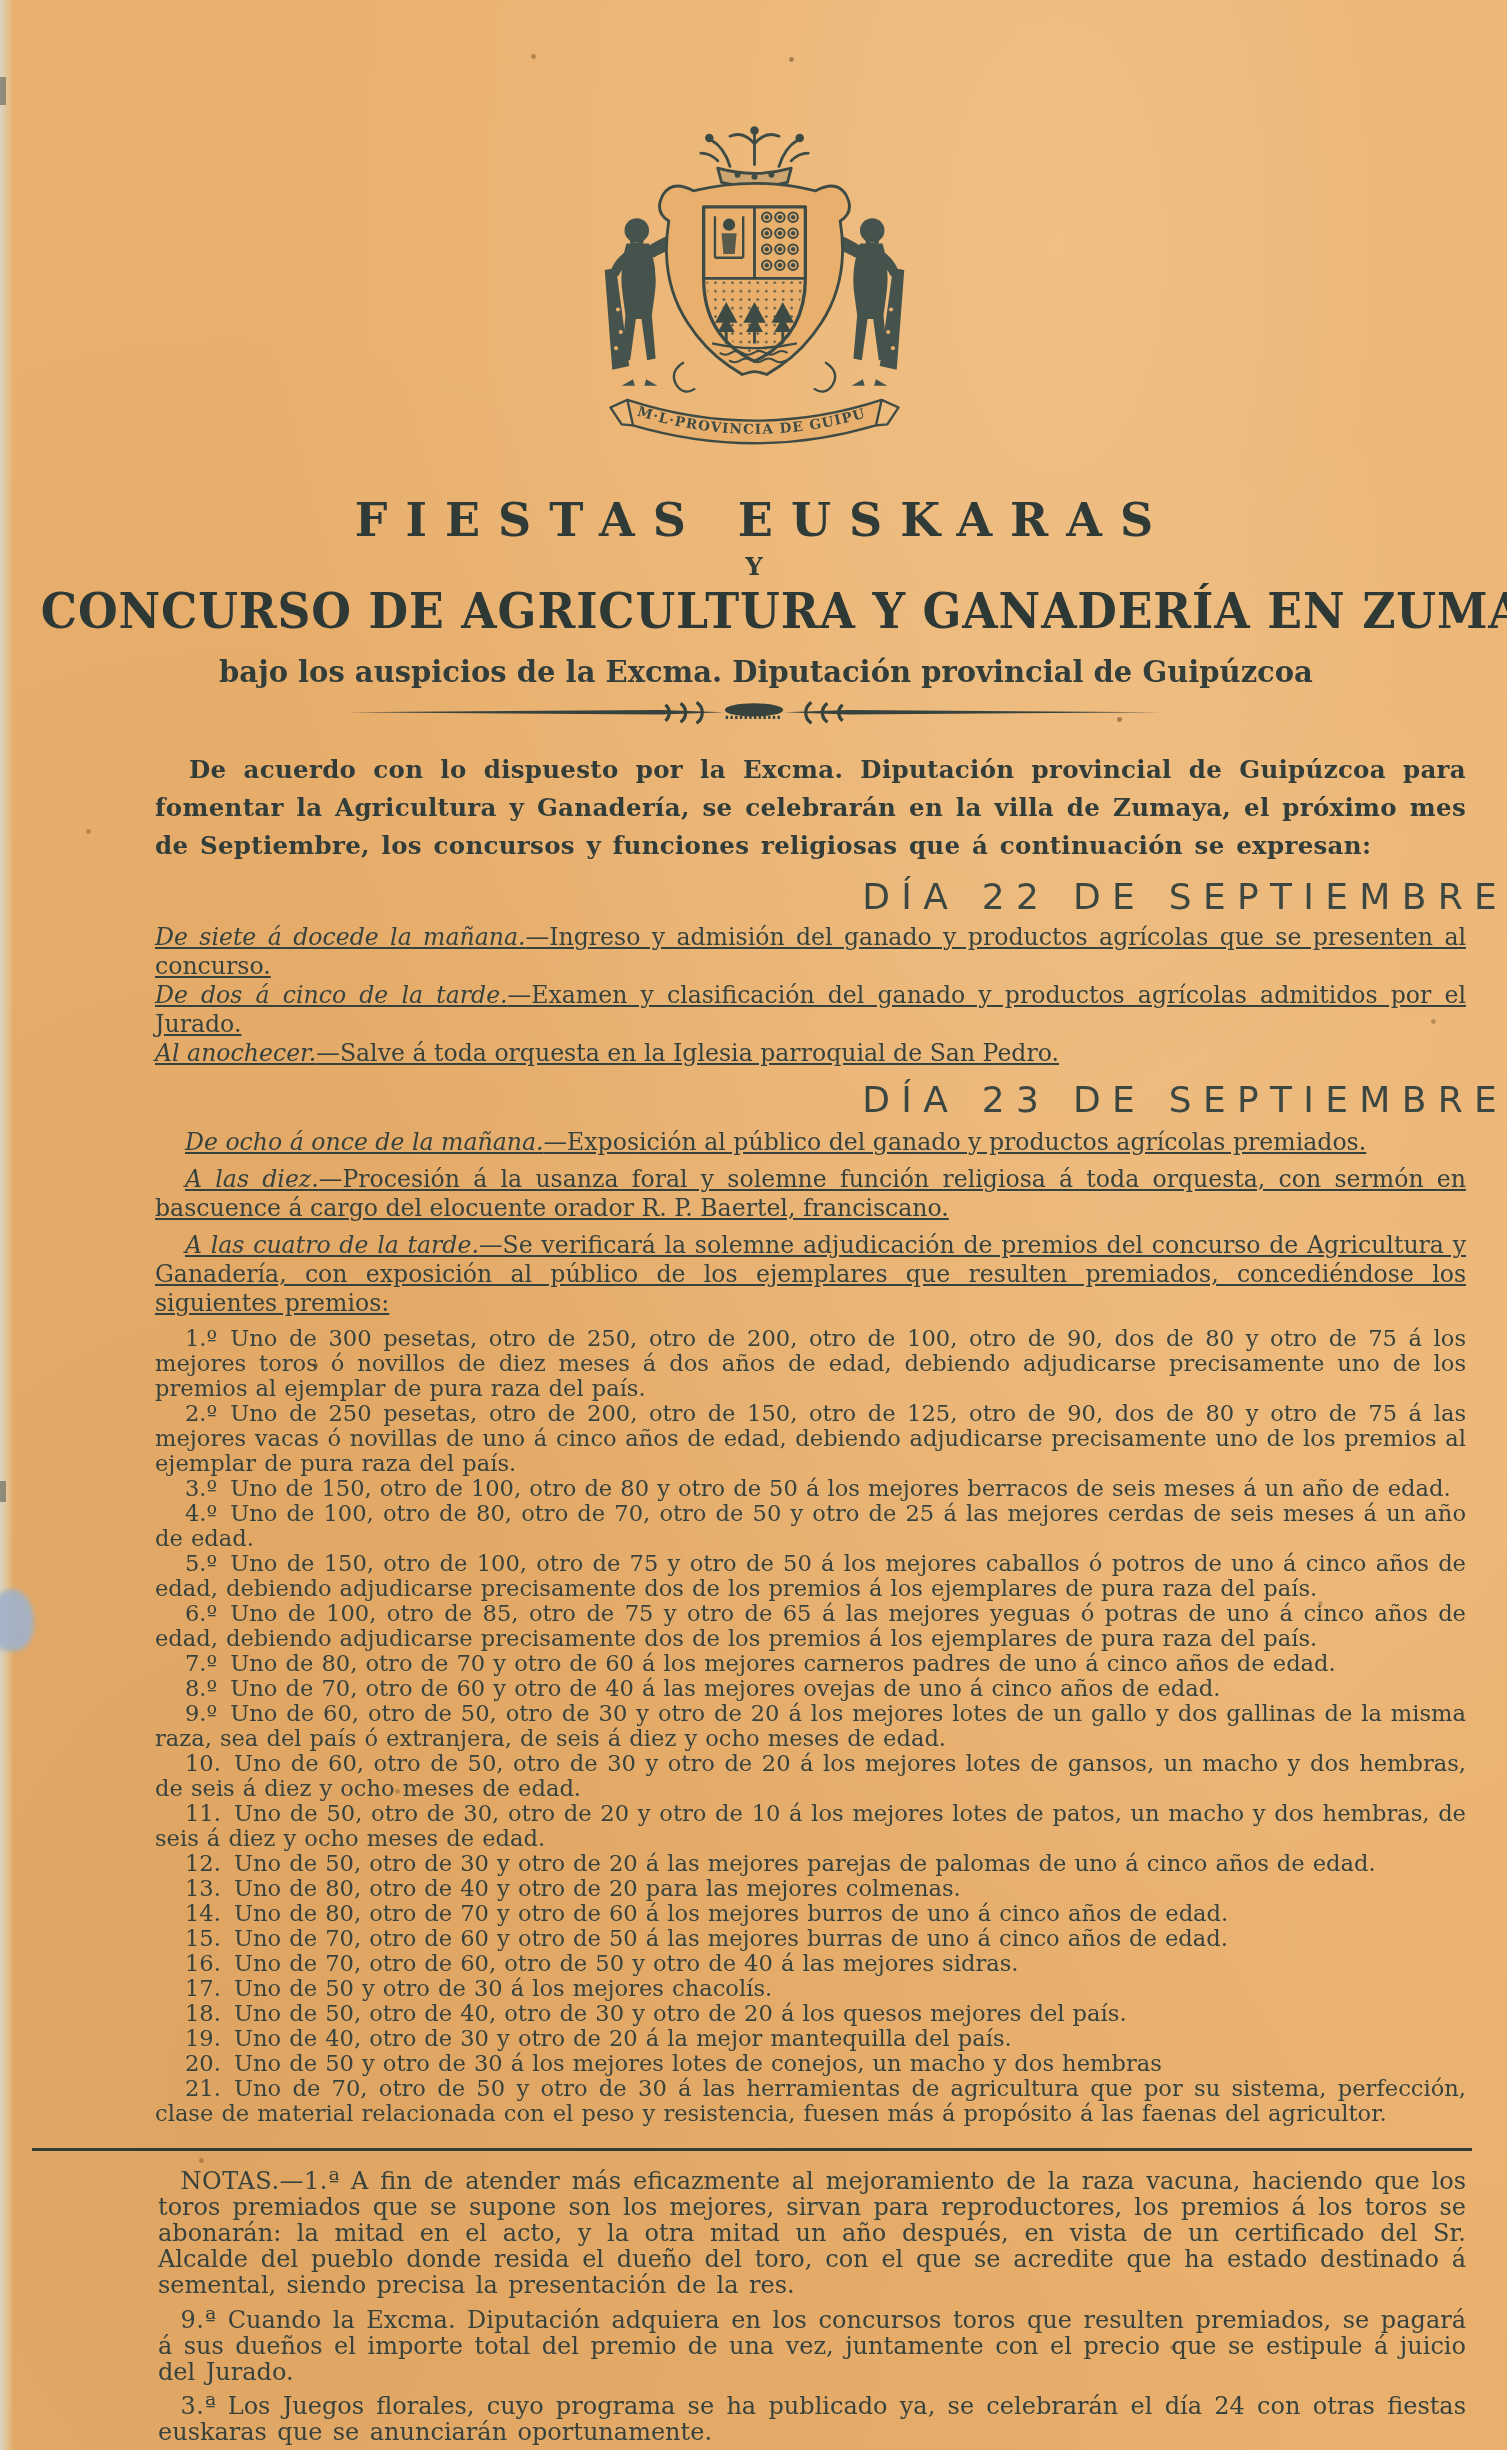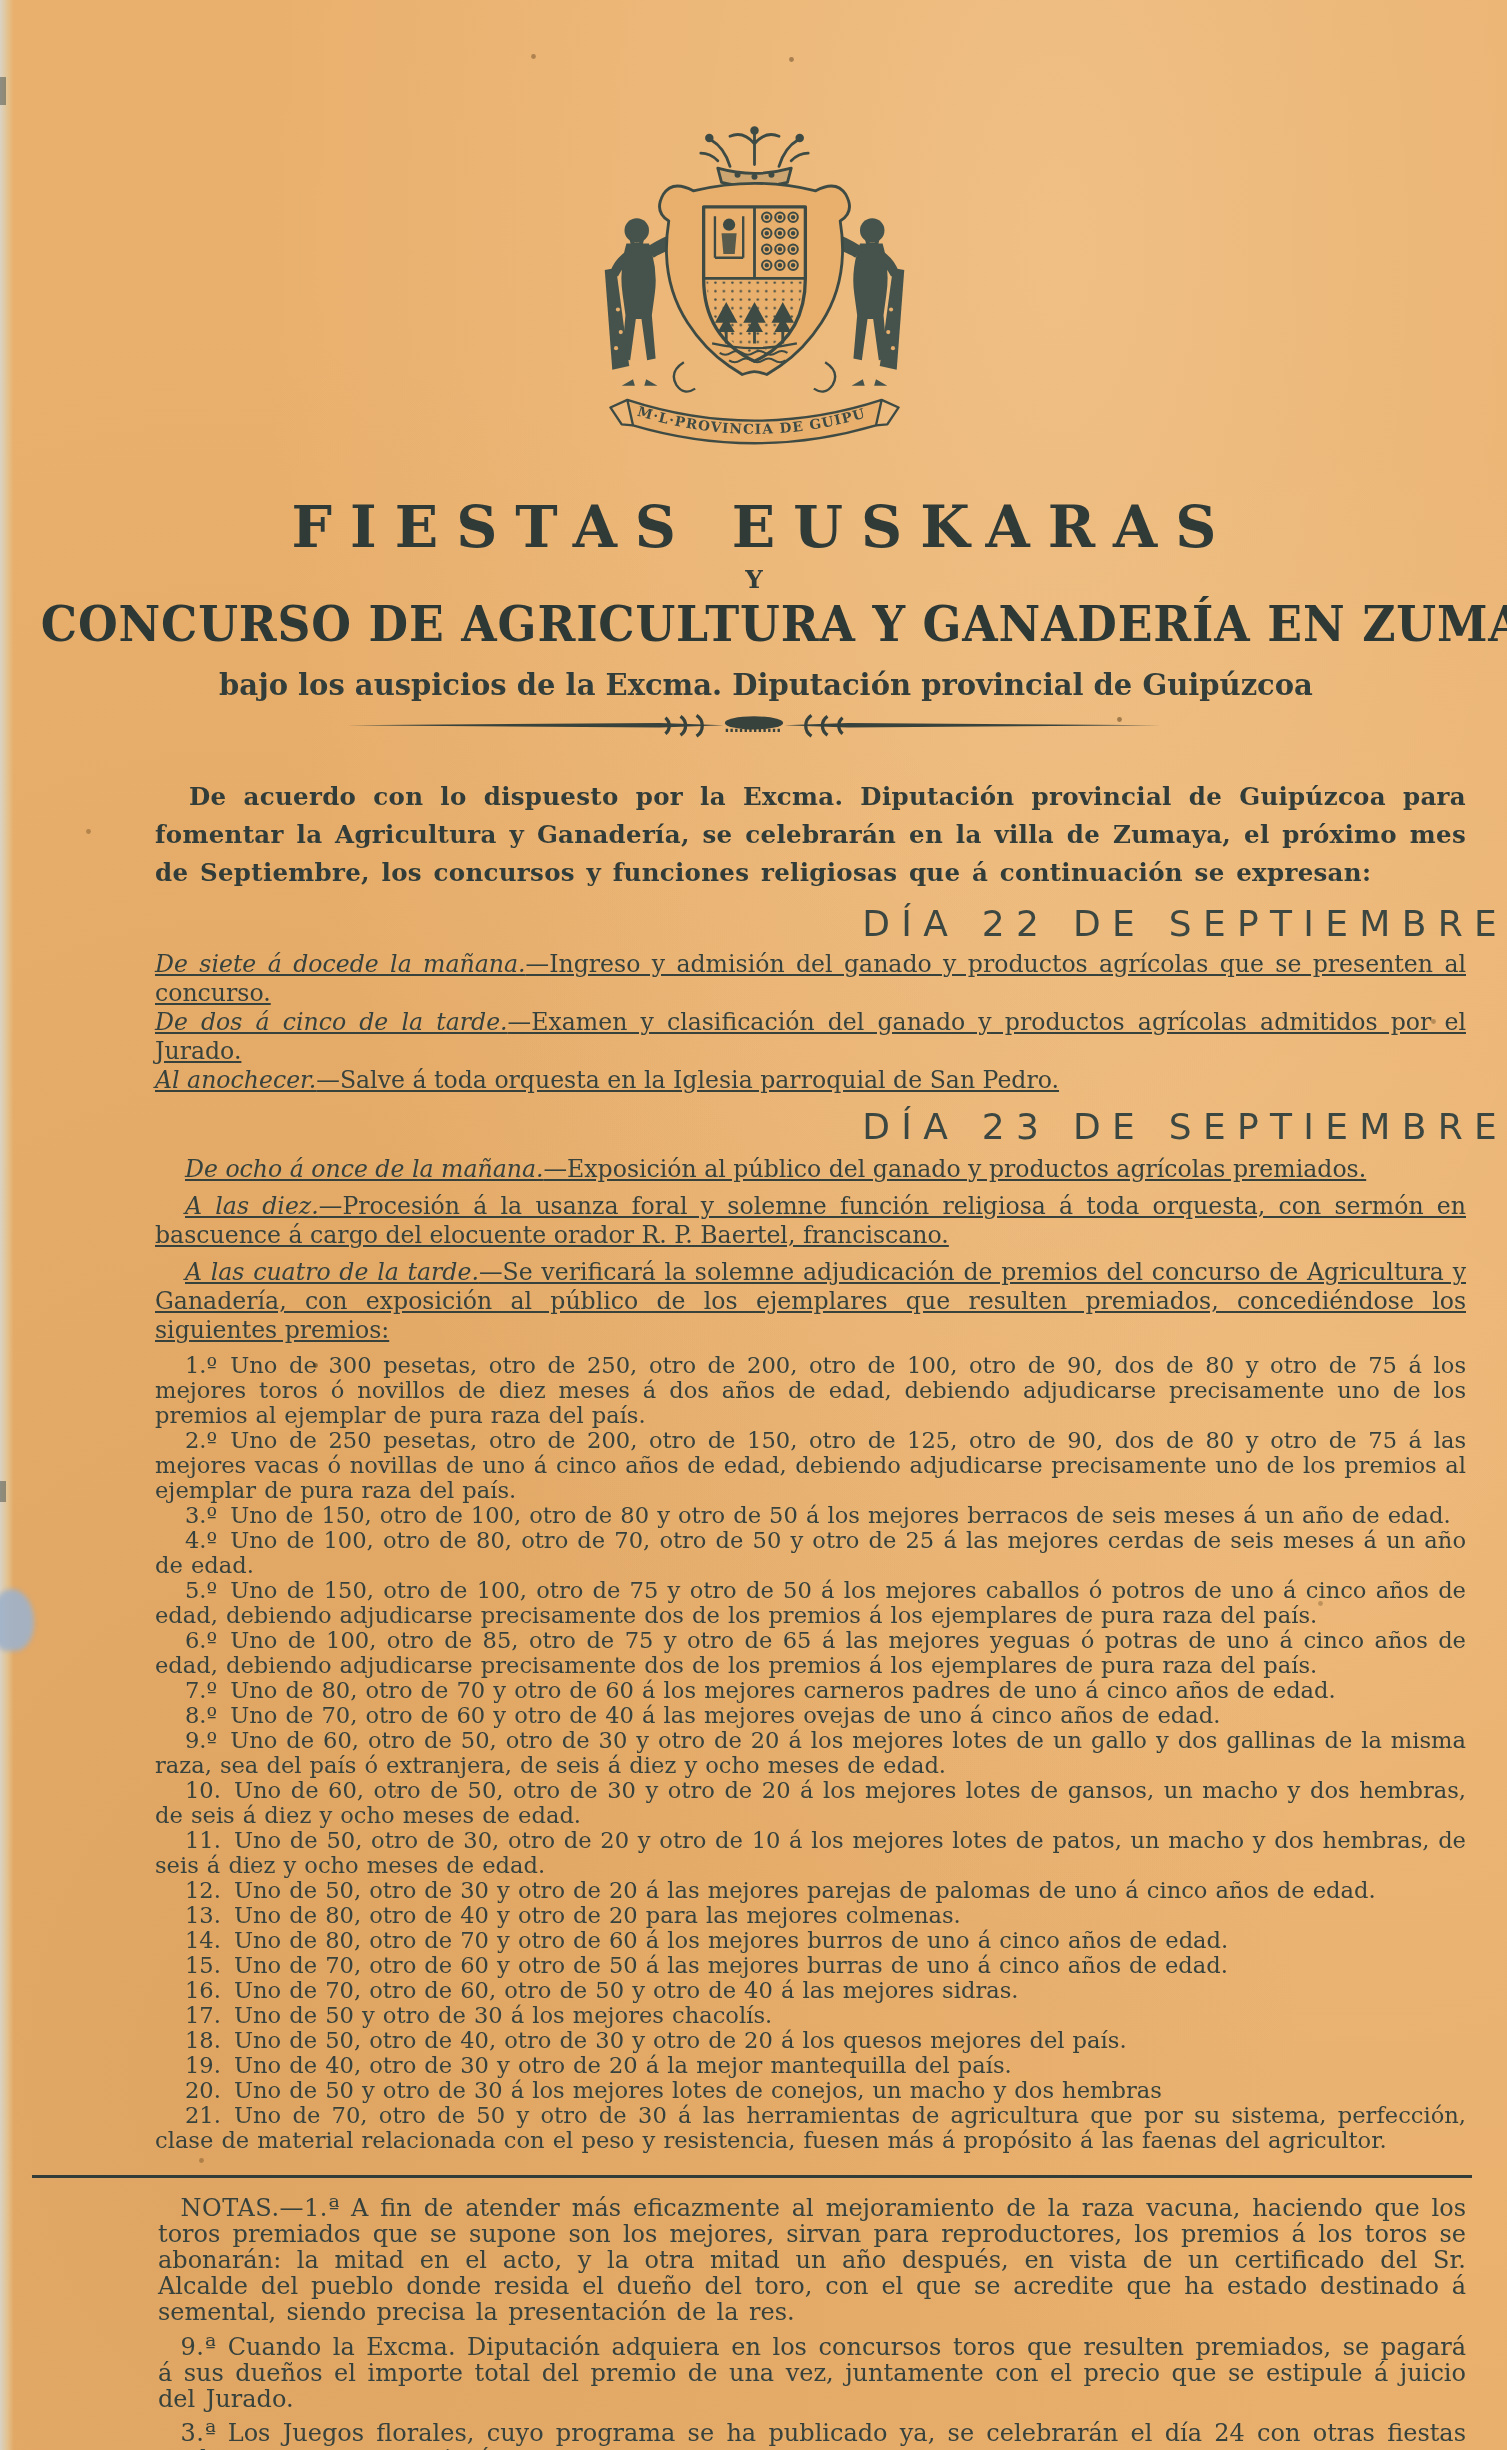--- a/index.html
+++ b/index.html
@@ -22,30 +22,30 @@
   .specks{position:absolute;left:0;top:0;width:2.8px;height:2.8px;border-radius:50%;background:transparent;
     box-shadow:314px 1364px 0 0.9px rgba(84,58,24,.55), 1118px 718px 0 0.9px rgba(84,58,24,.5),
       790px 58px 0 0.9px rgba(84,58,24,.45), 532px 55px 0 0.9px rgba(84,58,24,.4),
       1171px 2346px 0 0.9px rgba(84,58,24,.4), 200px 2159px 0 0.9px rgba(84,58,24,.35),
       1432px 1020px 0 0.9px rgba(84,58,24,.35), 87px 830px 0 0.9px rgba(84,58,24,.35),
       396px 1790px 0 0.9px rgba(84,58,24,.3), 1319px 1602px 0 0.9px rgba(84,58,24,.3);}
 
   .emblem{margin:119px auto 0;width:405px;}
   .emblem svg{display:block;}
 
-  .title-main{margin-top:24.5px;text-align:center;font-size:57px;font-weight:bold;
+  .title-main{margin-top:24.5px;text-align:center;font-size:46px;font-weight:bold;
     letter-spacing:18px;text-indent:18px;color:#303b38;}
   .title-conj{margin-top:5.7px;text-align:center;font-size:24.5px;font-weight:bold;color:#333e3a;}
   .title-line2-wrap{margin-top:1.9px;text-align:center;}
   .title-line2-wrap .t2{display:inline-block;transform:scaleX(.95);transform-origin:center;
     white-space:nowrap;font-size:48px;font-weight:bold;color:#2e3936;letter-spacing:0.9px;}
   .subtitle{margin-top:16px;text-align:center;font-size:29px;font-weight:bold;color:#333e3a;padding-left:24px;}
   .separator{margin:11.3px auto 0;width:848px;height:24.5px;display:block;}
 
-  .intro{margin:40px 42px 0 155px;font-size:24.5px;font-weight:bold;line-height:38px;
+  .intro{margin:26px 42px 0 155px;font-size:24.5px;font-weight:bold;line-height:38px;
     text-align:justify;text-indent:34px;word-spacing:2.8px;letter-spacing:0.3px;color:#323d39;}
 
   .day-heading{margin-top:11.3px;text-align:right;font-family:"DejaVu Sans",sans-serif;
     font-size:36px;font-weight:normal;letter-spacing:11.3px;text-indent:11.3px;color:#3c4742;}
 
   .events{margin:5.7px 42px 0 155px;font-size:23.6px;line-height:29px;text-align:justify;text-decoration:underline;}
   .events p{margin:0;}
   .events .lead{font-style:italic;}
   .events-23 p{text-indent:30px;margin-top:8px;}
 

